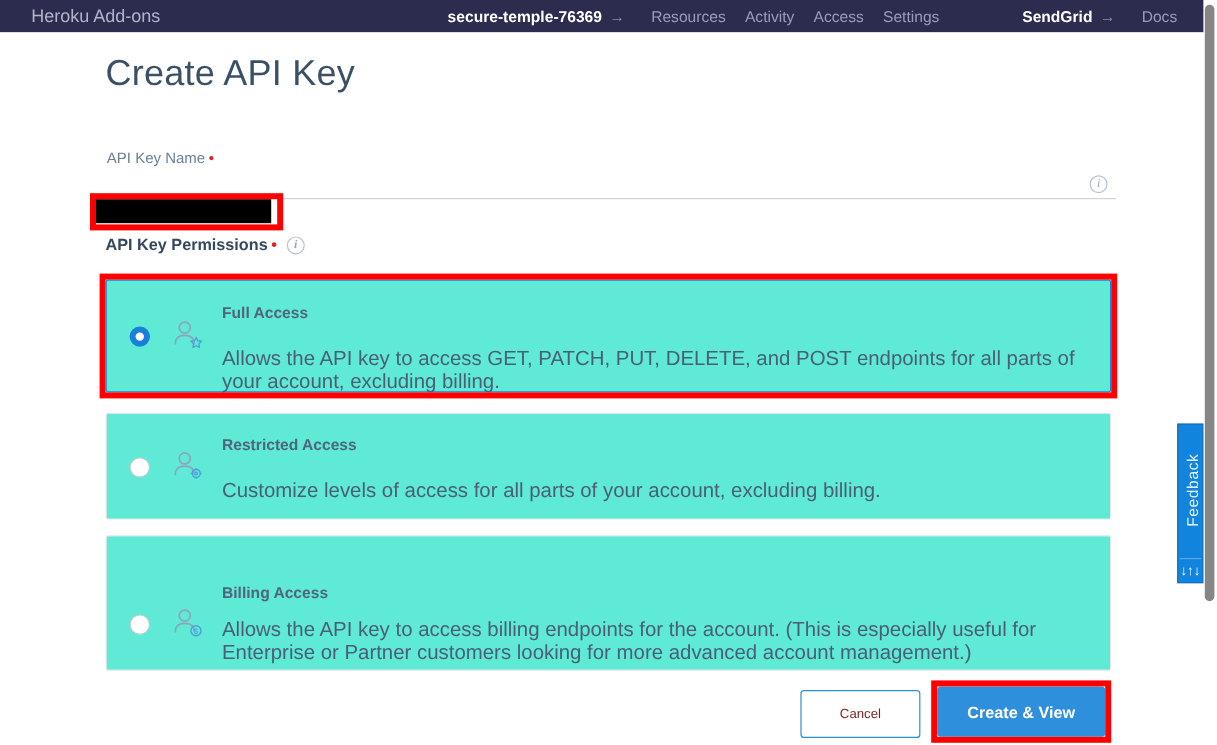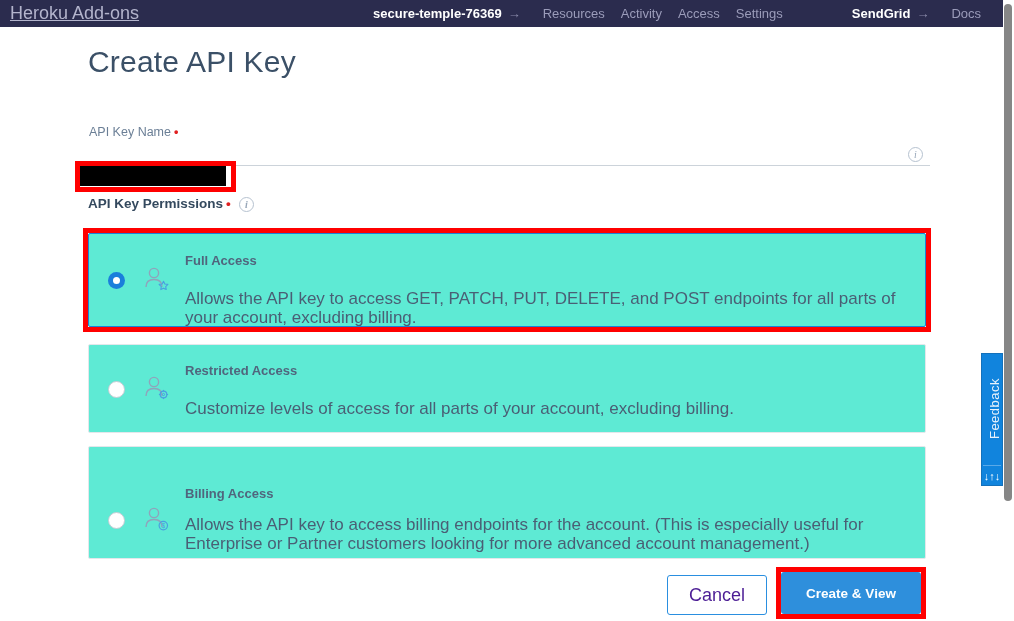--- a/index.html
+++ b/index.html
@@ -15,25 +15,24 @@
   #heroku-bar {
     position: absolute;
     top: 0; left: 0;
     width: 1003px; height: 27px;
     background: #2b2c4e;
     color: #b9bad2;
     font-size: 13px;
   }
   #heroku-brand {
     position: absolute;
-    left: 10px; top: 0;
+    left: 26px; top: 0;
     line-height: 27px;
-    font-size: 18px;
+    font-size: 15px;
     color: #b3b4cc;
-    text-decoration: underline;
   }
   #heroku-center {
     position: absolute;
     left: 373px; top: 0;
     line-height: 27px;
     white-space: nowrap;
   }
   #heroku-right {
     position: absolute;
     right: 22px; top: 0;
@@ -207,22 +206,22 @@
   #card-billing .card-desc    { top: 68px; }
 
   
   #btn-cancel {
     position: absolute;
     left: 667px; top: 548px;
     width: 100px; height: 40px;
     background: #fff;
     border: 1px solid #2a8fe0;
     border-radius: 3px;
-    color: #4c1d95;
-    font-size: 18px;
+    color: #7f1d1d;
+    font-size: 11px;
     cursor: pointer;
     font-family: "Liberation Sans", sans-serif;
   }
   #btn-create {
     position: absolute;
     left: 781px; top: 545px;
     width: 140px; height: 42px;
     background: #2e8fdc;
     border: none;
     border-radius: 3px;

